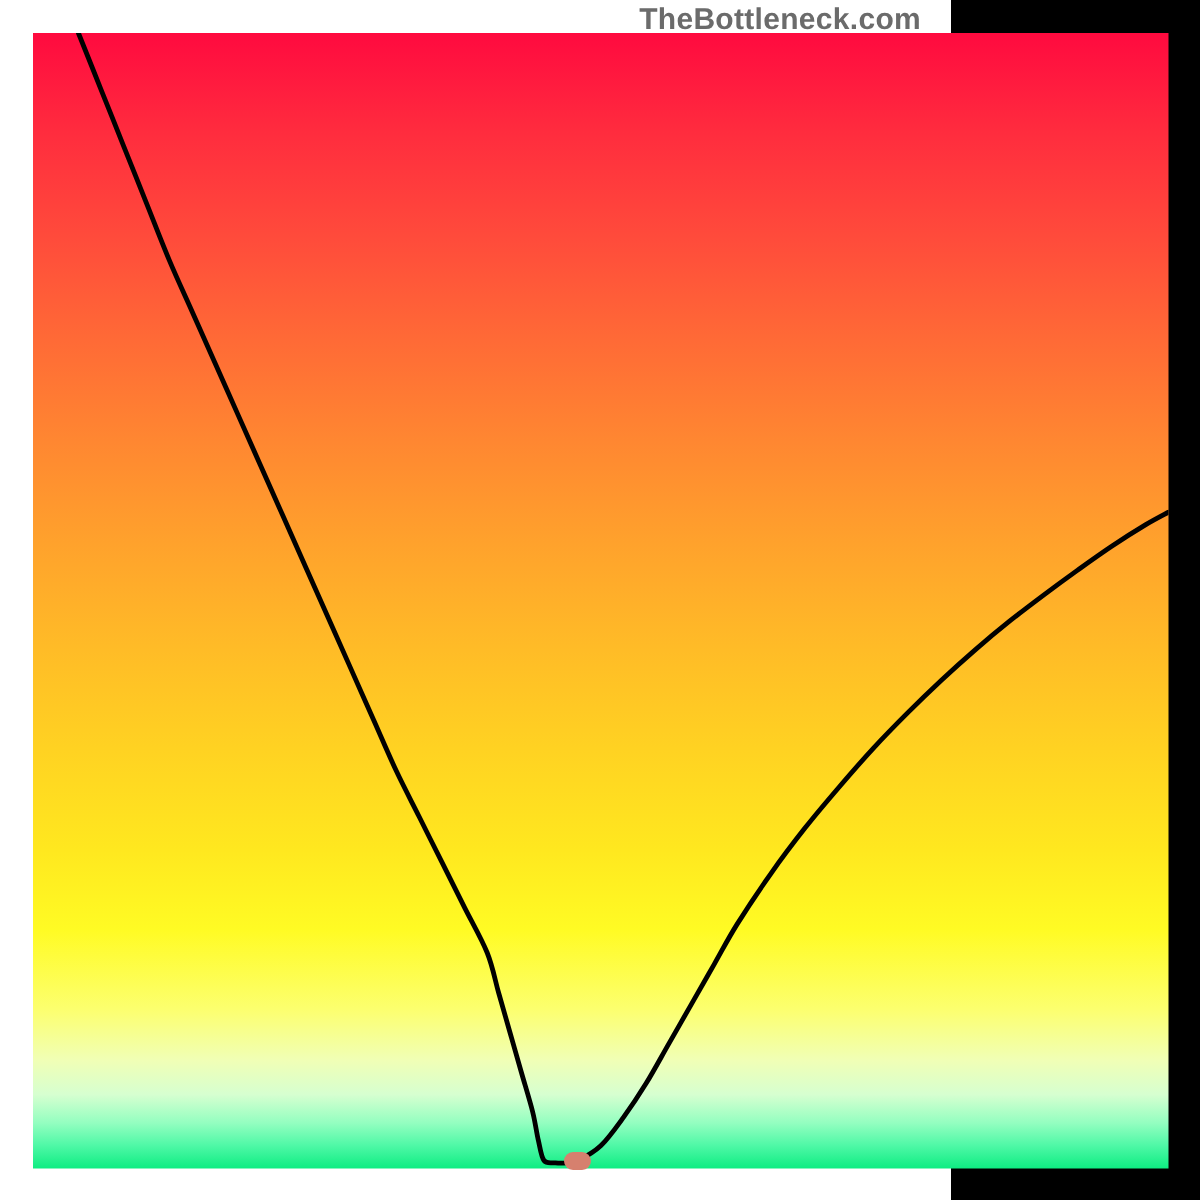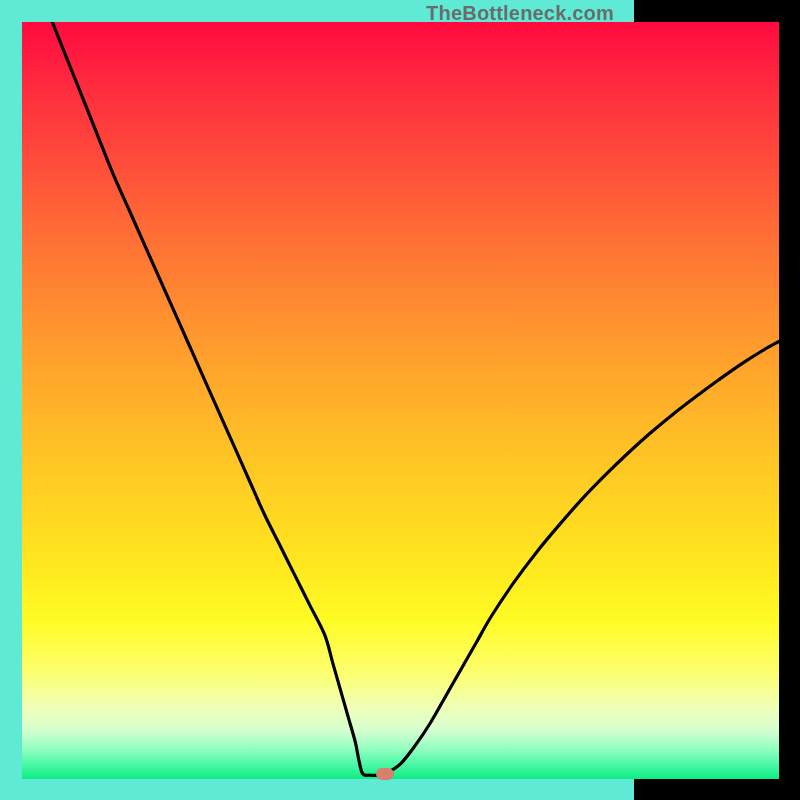--- a/index.html
+++ b/index.html
@@ -7,21 +7,21 @@
     padding: 0;
     width: 800px;
     height: 800px;
     background: #000000;
     overflow: hidden;
   }
   .container {
     position: relative;
     width: 634px;
     height: 800px;
-    background: #5eead4;
+    background: #ffffff;
   }
   .plot-area {
     position: absolute;
     left: 22px;
     top: 22px;
     width: 757px;
     height: 757px;
     background: linear-gradient(
       to bottom,
       #ff0a3f 0%,

